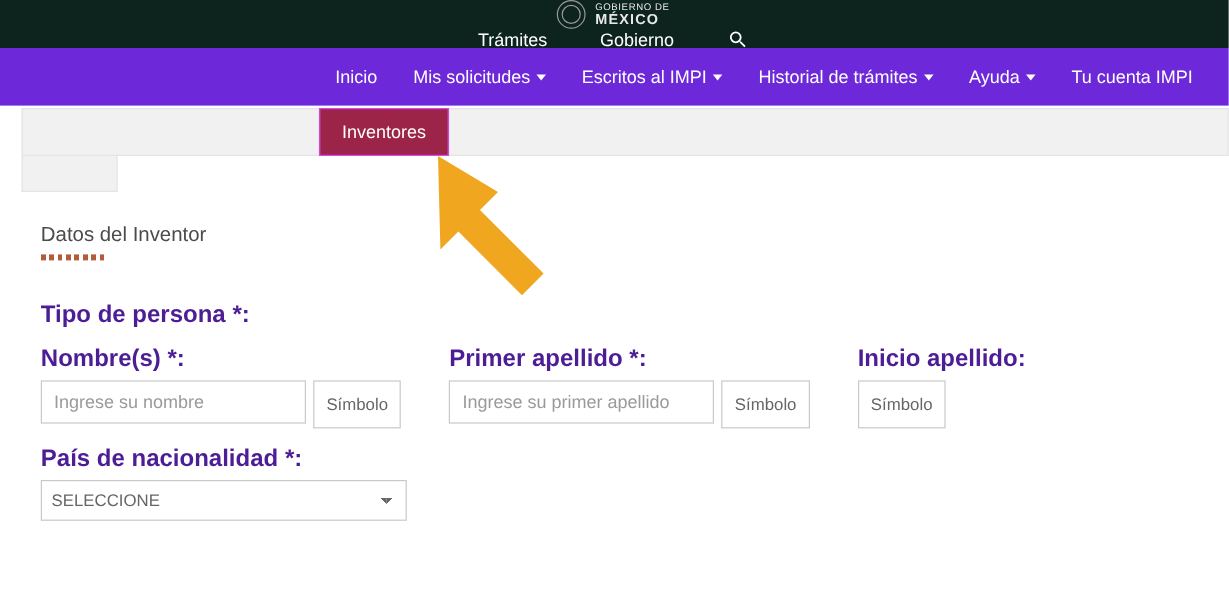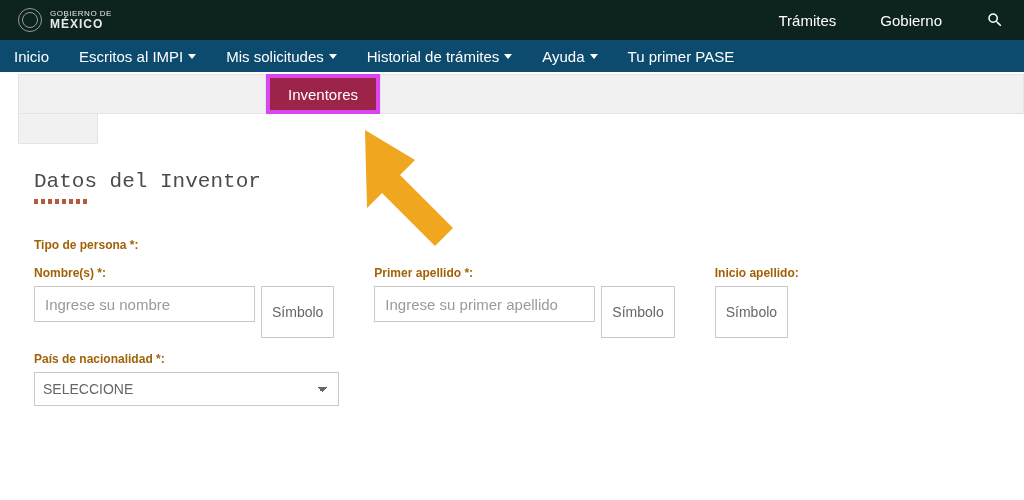--- a/index.html
+++ b/index.html
@@ -1,50 +1,50 @@
 <!DOCTYPE html>
 <html><head>
 <meta charset="utf-8">
 <style>
   * { box-sizing: border-box; margin: 0; padding: 0; }
   body { font-family: "Helvetica Neue", Arial, sans-serif; background: #fff; width: 1024px; height: 500px; overflow: hidden; position: relative; }
 
-  .topbar { background: #0c231e; height: 40px; display: flex; align-items: center; justify-content: space-between; padding: 0 20px 0 18px; color: #fff; }
+  .topbar { background: #0c231e; height: 40px; display: flex; align-items: center; justify-content: space-between; padding: 0 20px 0 18px; color: #fff; flex-direction: column; }
   .gov-logo { display: flex; align-items: center; gap: 8px; }
   .gov-seal { width: 24px; height: 24px; border-radius: 50%; border: 1px solid #9a9a9a; position: relative; display:flex; align-items:center; justify-content:center;}
   .gov-seal::after { content:""; width:14px; height:14px; border-radius:50%; border:1px solid #9a9a9a; display:block;}
   .gov-text { font-size: 8px; line-height: 1; letter-spacing: 0.5px; color:#e9e9e9; }
   .gov-text .big { font-size: 12px; font-weight: 600; letter-spacing: 1px; display:block;}
   .top-links { display: flex; align-items: center; gap: 44px; }
   .top-links a { color: #fff; text-decoration: none; font-size: 15px; }
   .search-ico svg { width: 18px; height: 18px; fill: #fff; display:block; }
 
-  .navbar { background: #0c4a6e; height: 32px; display: flex; align-items: center; padding-right: 16px; gap: 2px; }
+  .navbar { background: #6d28d9; height: 48px; display: flex; align-items: center; justify-content: flex-end; padding-right: 16px; gap: 2px; }
   .navbar a { color: #fff; text-decoration: none; font-size: 15px; padding: 14px 14px; display: inline-flex; align-items: center; gap: 3px; white-space: nowrap;}
   .caret { display:inline-block; width:0; height:0; border-left:4px solid transparent; border-right:4px solid transparent; border-top:5px solid #fff; margin-left:2px;}
 
   .tabstrip { margin-top: 2px; display:flex; align-items:flex-start; padding-left:18px; }
   .tab-blank { flex:1; height:40px; background:#f1f1f1; border:1px solid #e4e4e4; }
   .tabstrip .spacer { width:248px; height:40px; background:#f1f1f1; border:1px solid #e4e4e4;}
-  .tab-active { background:#9c2449; color:#fff; font-size:15px; height:40px; display:flex; align-items:center; padding:0 18px; border:4px solid #d946ef; position:relative; z-index:2;}
+  .tab-active { background:#9c2449; color:#fff; font-size:15px; height:40px; display:flex; align-items:center; padding:0 18px; border:1px solid #d946ef; position:relative; z-index:2;}
   .tabrow2 { margin-left:18px; height:30px; width:80px; background:#f1f1f1; border:1px solid #e4e4e4; border-top:none;}
 
   .content { padding: 18px 34px 0 34px; }
-  .section-title { font-size: 21px; color:#4b4b4b; font-weight:500; margin-top:8px;font-family:Liberation Mono, monospace;}
+  .section-title { font-size: 17px; color:#4b4b4b; font-weight:500; margin-top:8px;}
   .title-underline { width:54px; height:5px; background: repeating-linear-gradient(90deg,#b55b3b 0 4px, transparent 4px 7px); margin-top:6px; margin-bottom:34px;}
 
   .form-row { display:flex; gap:40px; }
   .field { flex:1; }
   .field-full { width:305px; }
-  .lbl { font-size:12px; font-weight:600; color:#a16207; margin-bottom:6px; display:block;}
+  .lbl { font-size:20px; font-weight:600; color:#4c1d95; margin-bottom:6px; display:block;}
   .select { width:305px; height:34px; border:1px solid #c9c9c9; background:#fff; color:#666; font-size:14px; padding:0 8px; appearance:none; -webkit-appearance:none; background-image: linear-gradient(45deg, transparent 50%, #666 50%), linear-gradient(135deg, #666 50%, transparent 50%); background-position: calc(100% - 16px) 14px, calc(100% - 11px) 14px; background-size: 5px 5px, 5px 5px; background-repeat:no-repeat;}
   .input-wrap { display:flex; align-items:stretch; gap:6px; }
   .txt { flex:1; min-width:0; height:36px; border:1px solid #c9c9c9; padding:16px 10px; font-size:15px; color:#888; }
   .txt::placeholder { color:#9a9a9a; }
-  .sym-btn { height:52px; border:1px solid #c9c9c9; background:#fff; color:#666; font-size:14px; padding:0 10px; cursor:pointer;}
+  .sym-btn { height:40px; border:1px solid #c9c9c9; background:#fff; color:#666; font-size:14px; padding:0 10px; cursor:pointer;}
   .mt { margin-top:14px; }
 
   .arrow-annot { position:absolute; left:345px; top:110px; z-index:50; pointer-events:none;}
 </style>
 </head>
 <body>
 
 <div class="topbar">
   <div class="gov-logo">
     <span class="gov-seal"></span>
@@ -60,36 +60,36 @@
       <svg viewBox="0 0 24 24">
           <path d="M15.5 14h-.79l-.28-.27A6.471 6.471 0 0016 9.5 6.5 6.5 0 109.5 16c1.61 0 3.09-.59 4.23-1.57l.27.28v.79L19 20.49 20.49 19 15.5 14zm-6 0C7.01 14 5 11.99 5 9.5S7.01 5 9.5 5 14 7.01 14 9.5 11.99 14 9.5 14z"></path>
         </svg>
     </span>
   </div>
 </div>
 
 <div class="navbar">
   <a href="#">Inicio</a>
   <a href="#">
-      <span>Escritos al IMPI</span>
+      <span>Mis solicitudes</span>
       <span class="caret"></span>
     </a>
   <a href="#">
-      <span>Mis solicitudes</span>
+      <span>Escritos al IMPI</span>
       <span class="caret"></span>
     </a>
   <a href="#">
       <span>Historial de trámites</span>
       <span class="caret"></span>
     </a>
   <a href="#">
       <span>Ayuda</span>
       <span class="caret"></span>
     </a>
-  <a href="#">Tu primer PASE</a>
+  <a href="#">Tu cuenta IMPI</a>
 </div>
 
 <div class="tabstrip">
   <div class="spacer"></div>
   <div class="tab-active">Inventores</div>
   <div class="tab-blank"></div>
 </div>
 <div class="tabrow2"></div>
 
 <div class="content">

